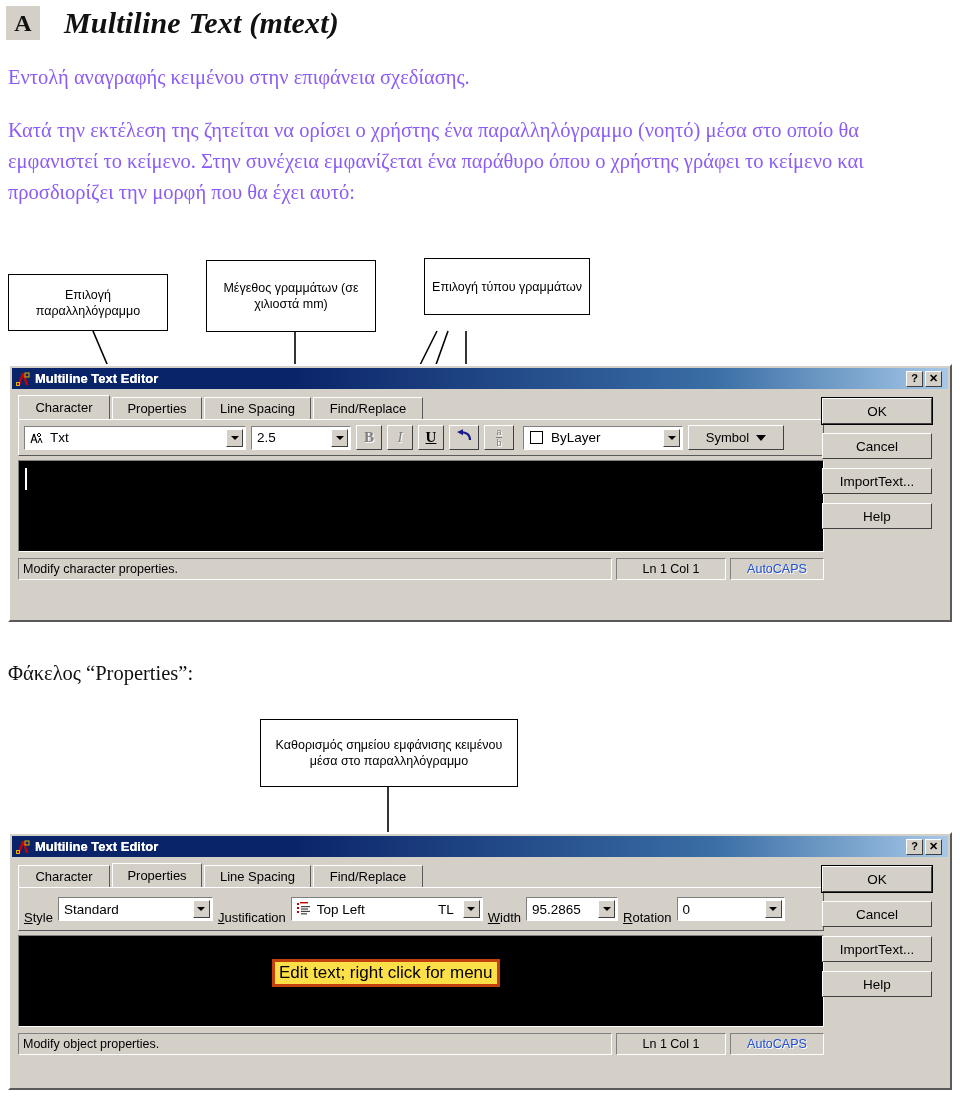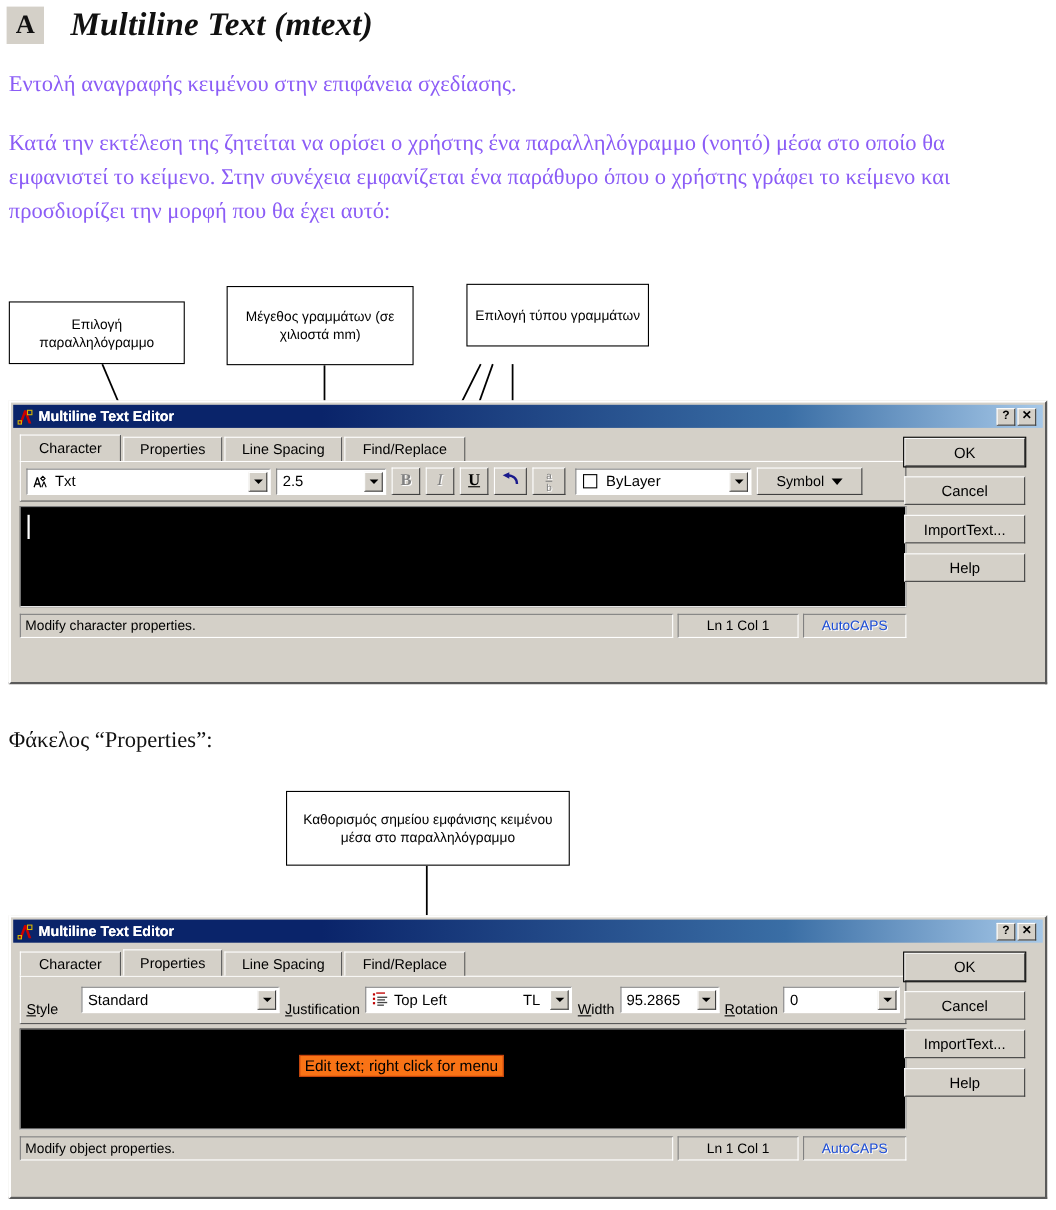--- a/index.html
+++ b/index.html
@@ -157,22 +157,22 @@
     border-top:1.5px solid #fff; border-left:1.5px solid #fff;
     border-right:1.5px solid #404040; border-bottom:1.5px solid #404040;
     outline:1.5px solid #000;
   }
 
   .label { font-size:13px; color:#000; white-space:nowrap;margin-top:17px; }
   .u { text-decoration:underline; }
 
   .tooltip {
     position:absolute;
-    background:#f97316; border:1px solid #c2410c;
-    font-family:"Liberation Sans", sans-serif; font-size:14px; color:#000;
+    background:#fde047; border:3px solid #c2410c;
+    font-family:"Liberation Sans", sans-serif; font-size:17px; color:#000;
     padding:1px 4px; white-space:nowrap;
   }
 
   .subhead {
     position:absolute;
     font-family:"Liberation Serif", serif; font-size:20.5px; color:#111;
   }
 
   
   .acad-a svg { display:block; }
@@ -330,21 +330,21 @@
     <div class="tab" style="left:0px; width:92px;">Character</div>
     <div class="tab active" style="left:94px; width:90px;">Properties</div>
     <div class="tab" style="left:186px; width:107px;">Line Spacing</div>
     <div class="tab" style="left:295px; width:110px;">Find/Replace</div>
   </div>
 
   <div class="tabbody" style="width:806px;">
     <span class="label">
       <span class="u">S</span>tyle
     </span>
-    <div class="combo" style="width:184px;margin-left:16px;">
+    <div class="combo" style="width:155px;">
       <span class="cval">Standard</span>
       <span class="arrow">
           <i class="tri-down"></i>
         </span>
     </div>
 
     <span class="label">
       <span class="u">J</span>ustification
     </span>
     <div class="combo" style="width:192px;">

